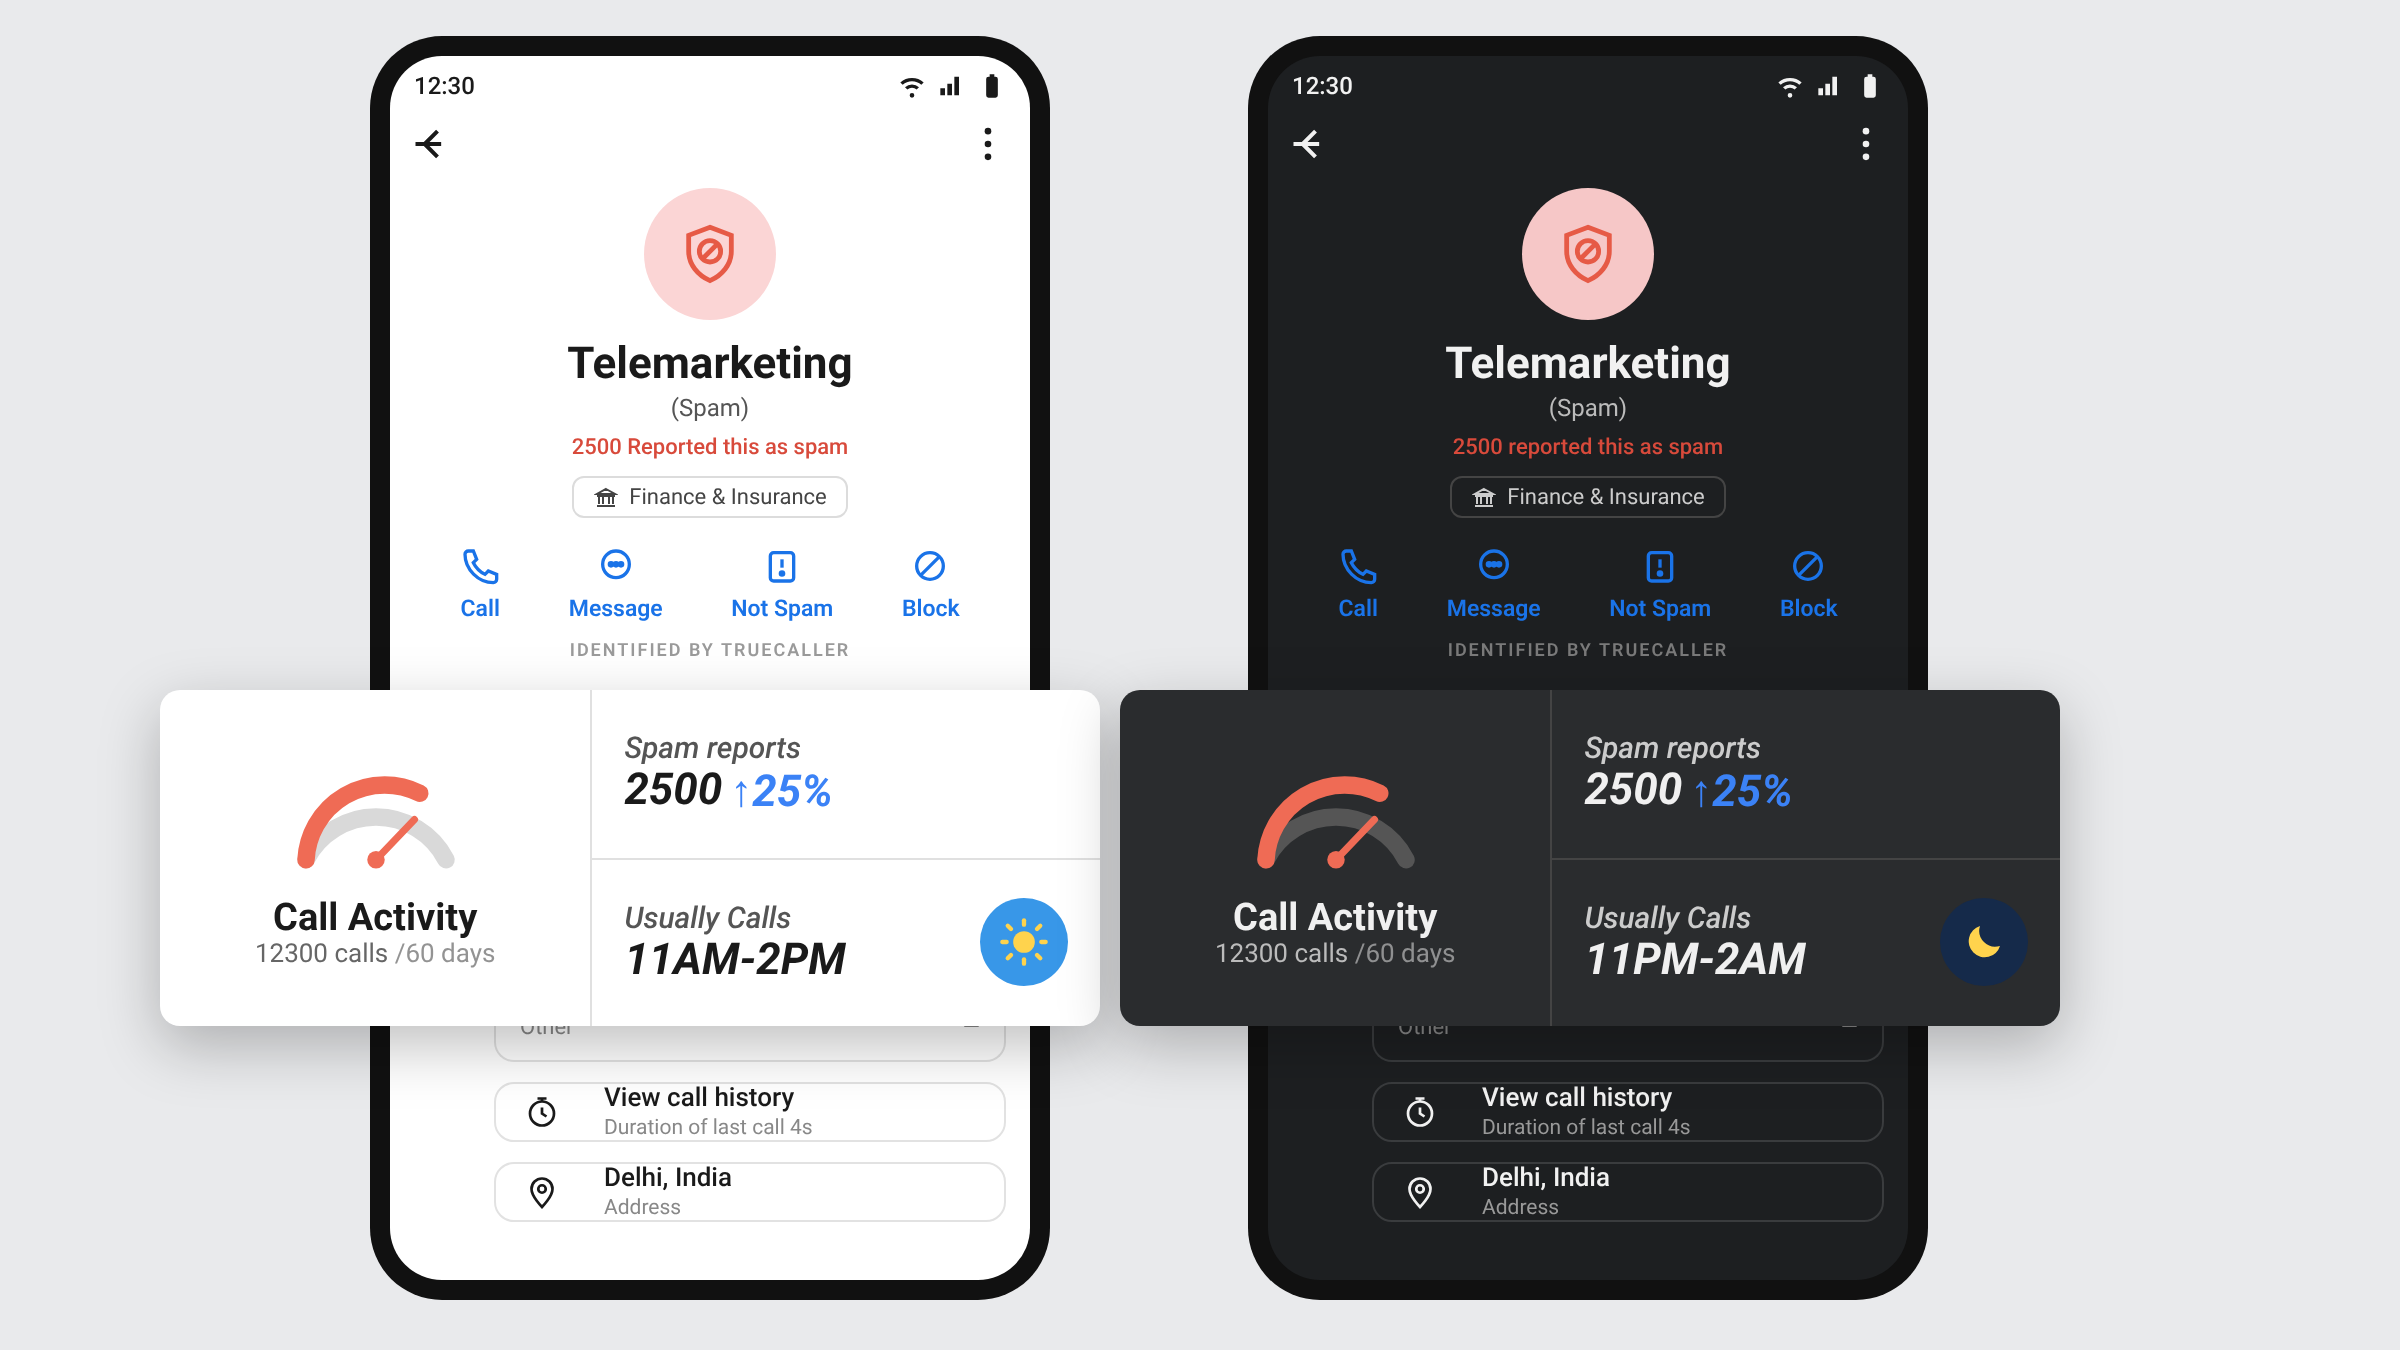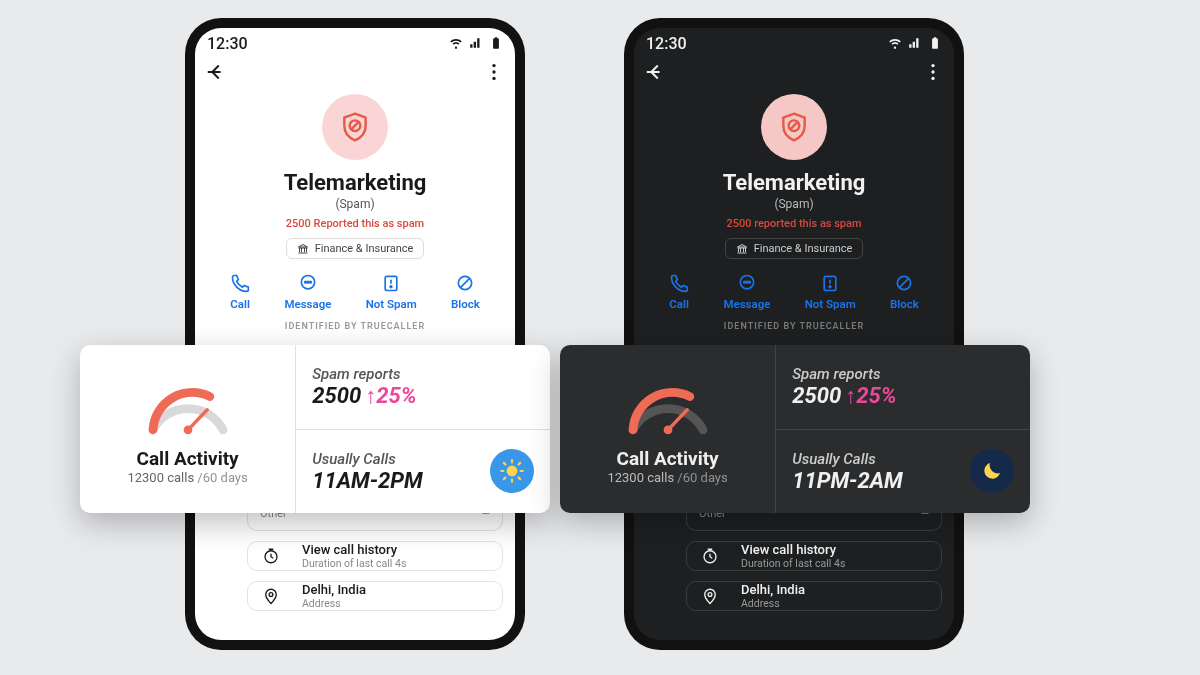--- a/index.html
+++ b/index.html
@@ -10,21 +10,21 @@
 
   .stage { position: absolute; top: 0; left: 0; width: 1200px; height: 675px; }
 
   .phone { position: absolute; width: 340px; border-radius: 36px; padding: 10px; }
   .phone.light { left: 185px; top: 18px; background: #111; }
   .phone.dark  { left: 624px; top: 18px; background: #111; }
   .screen { width: 100%; height: 612px; border-radius: 26px; overflow: hidden; position: relative; }
   .light .screen { background: #fff; color: #1a1a1a; }
   .dark  .screen { background: #1d1f21; color: #f1f1f1; }
 
-  .statusbar { display:flex; justify-content: space-between; align-items:center; height: 26px; padding: 4px 12px 0; font-size: 16px; font-weight: 500; }
+  .statusbar { display:flex; justify-content: space-between; align-items:center; height: 26px; padding: 4px 12px 0; font-size: 12px; font-weight: 500; }
   .sb-icons { display:flex; gap:6px; align-items:center; }
   .sb-icons svg { width: 14px; height: 14px; }
 
   .topbar { display:flex; justify-content: space-between; align-items:center; height: 36px; padding: 0 10px; }
   .topbar .icon { width: 22px; height:22px; display:flex; align-items:center; justify-content:center; }
 
   .avatar { width: 66px; height: 66px; border-radius: 50%; background: #fbd5d5; display:flex; align-items:center; justify-content:center; margin: 4px auto 10px; }
   .dark .avatar { background: #f6c7c7; }
   .avatar svg { width: 32px; height: 32px; }
 
@@ -72,21 +72,21 @@
   .ov-activity-sub { font-size: 13px; text-align: center; }
   .light .ov-activity-sub { color:#666; }
   .dark  .ov-activity-sub { color:#bbb; }
   .ov-cell { flex:1; display:flex; align-items:center; padding: 8px 16px; gap:12px; }
   .light .ov-cell + .ov-cell { border-top:1px solid #e0e0e0; }
   .dark  .ov-cell + .ov-cell { border-top:1px solid #444; }
   .ov-label { font-size: 15px; font-weight:500; }
   .light .ov-label { color:#555; }
   .dark  .ov-label { color:#ccc; }
   .ov-value { font-size: 22px; font-weight:700; display:flex; align-items:center; gap:4px; }
-  .pct { color:#ec4899; font-weight:700; }
+  .pct { color:#3b82f6; font-weight:700; }
   .time-icon { width:44px; height:44px; border-radius:50%; display:flex; align-items:center; justify-content:center; margin-left:auto; }
   .time-icon.sun { background:#3897e8; }
   .time-icon.moon { background:#152a4a; }
 
   .gauge { width: 110px; height: 70px; }
 
 </style>
 </head>
 <body>
 

